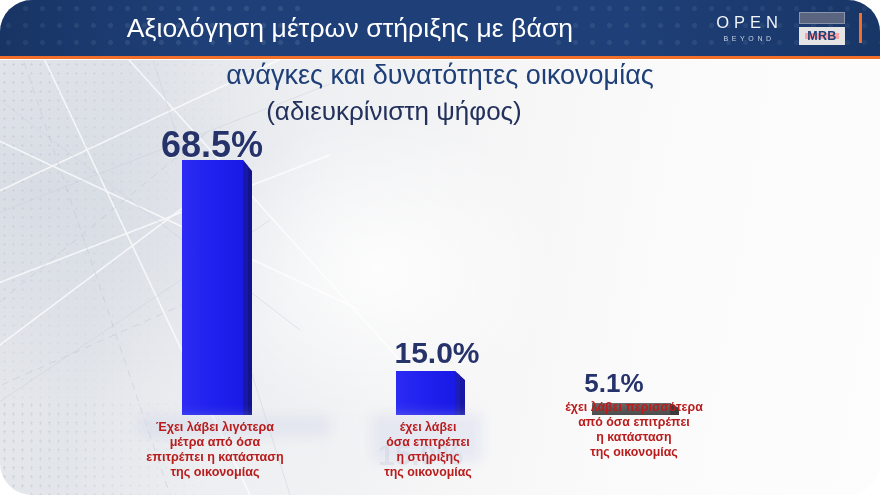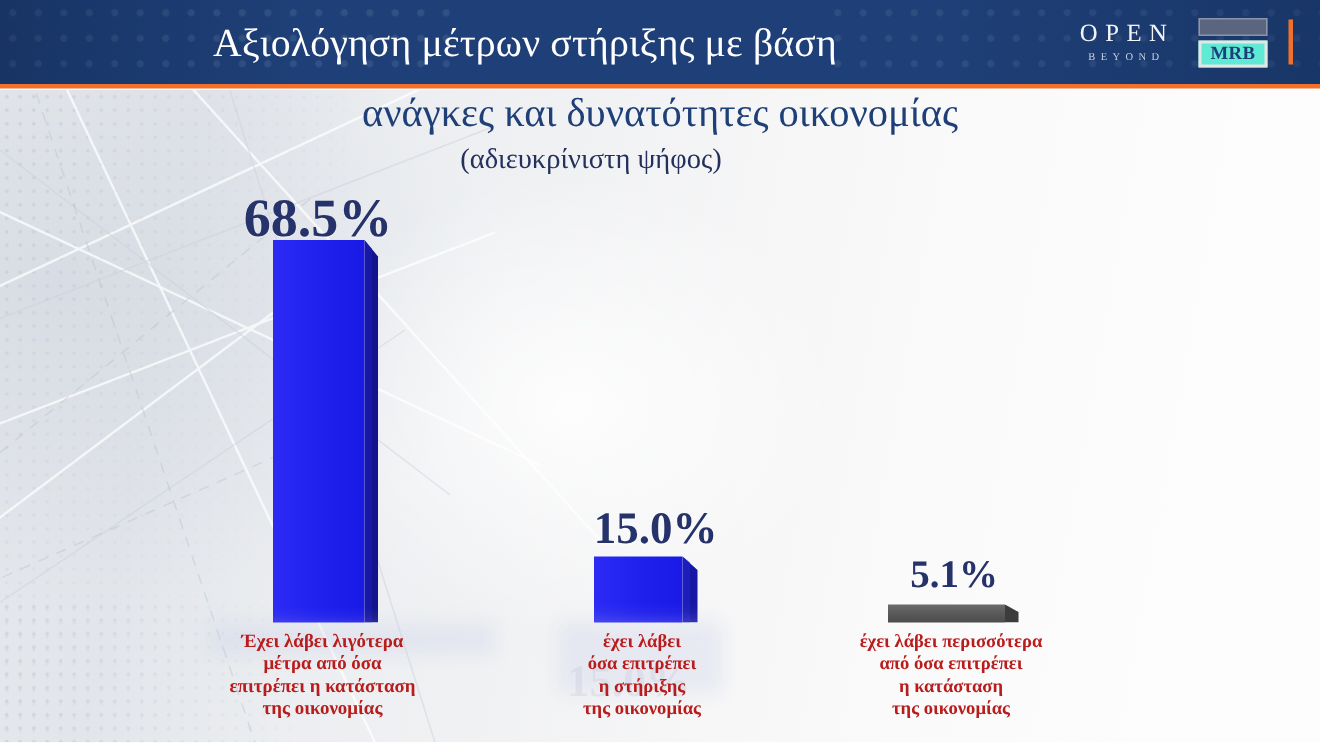--- a/index.html
+++ b/index.html
@@ -5,22 +5,23 @@
   html, body {
     margin: 0;
     padding: 0;
     background: #ffffff;
   }
   #screen {
     position: relative;
     width: 880px;
     height: 495px;
     overflow: hidden;
-    font-family: Liberation Serif, serif;
+    font-family: Liberation Sans, sans-serif;
     background: #ffffff;
+    border-radius: 32px;
   }
 
   
   .bg-base {
     position: absolute;
     left: 0; top: 60px; right: 0; bottom: 0;
     background:
       linear-gradient(100deg,
         #e6e8ec 0%,
         #e2e5ea 14%,
@@ -144,29 +145,29 @@
     justify-content: space-between;
   }
   .mrb-top {
     height: 12px;
     background: #5a6680;
     border: 1px solid #8b94a8;
     box-sizing: border-box;
   }
   .mrb-bottom {
     height: 18px;
-    background: #5eead4;
+    background: #fca5a5;
     color: #1e3f77;
     font-size: 12.5px;
     font-weight: 700;
     letter-spacing: .3px;
     display: flex;
     align-items: center;
     justify-content: center;
-    border: 2px solid #e5e5e5;
+    border: 6px solid #e5e5e5;
     box-sizing: border-box;
   }
   .orange-tick {
     width: 3px;
     height: 30px;
     background: #f2702a;
   }
 
   
   .title-line2 {
@@ -176,21 +177,21 @@
     color: #1e3f77;
     font-size: 27px;
     font-weight: 400;
     white-space: nowrap;
   }
   .title-line3 {
     position: absolute;
     left: 0; top: 96px; width: 788px;
     text-align: center;
     color: #23315c;
-    font-size: 19px;
+    font-size: 26px;
     font-weight: 400;
     white-space: nowrap;
   }
 
   
   .chart {
     position: absolute;
     left: 0; top: 0; width: 880px; height: 495px;
   }
 
@@ -324,27 +325,27 @@
         </svg>
       </div>
       <div class="label-haze" style="left:372px; top:414px; width:110px; height:48px;"></div>
       <div class="bar-label" style="left:313px; top:420px; font-size:12.4px;">έχει λάβει
 όσα επιτρέπει
 η στήριξης
 της οικονομίας</div>
     </div>
 
     <div class="bar-group">
-      <div class="bar-value" style="left:506px; top:368px; font-size:26px;">5.1%</div>
+      <div class="bar-value" style="left:484px; top:368px; font-size:26px;">5.1%</div>
       <div class="bar-shape" style="left:592px; top:403px; width:78px; height:12px;">
         <div class="bar-face" style="background:linear-gradient(180deg,#6b6b6b 0%,#565656 60%,#4d4d4d 100%);"></div>
         <svg style="position:absolute; left:78px; top:0;" width="10" height="12">
           <polygon points="0,0 9,5 9,12 0,12" fill="#3c3c3c"></polygon>
         </svg>
       </div>
-      <div class="bar-label" style="left:519px; top:420px; font-size:12.4px;">έχει λάβει περισσότερα
+      <div class="bar-label" style="left:519px; top:400px; font-size:12.4px;">έχει λάβει περισσότερα
 από όσα επιτρέπει
 η κατάσταση
 της οικονομίας</div>
     </div>
 
   </div>
 </div>
 
 </body></html>

